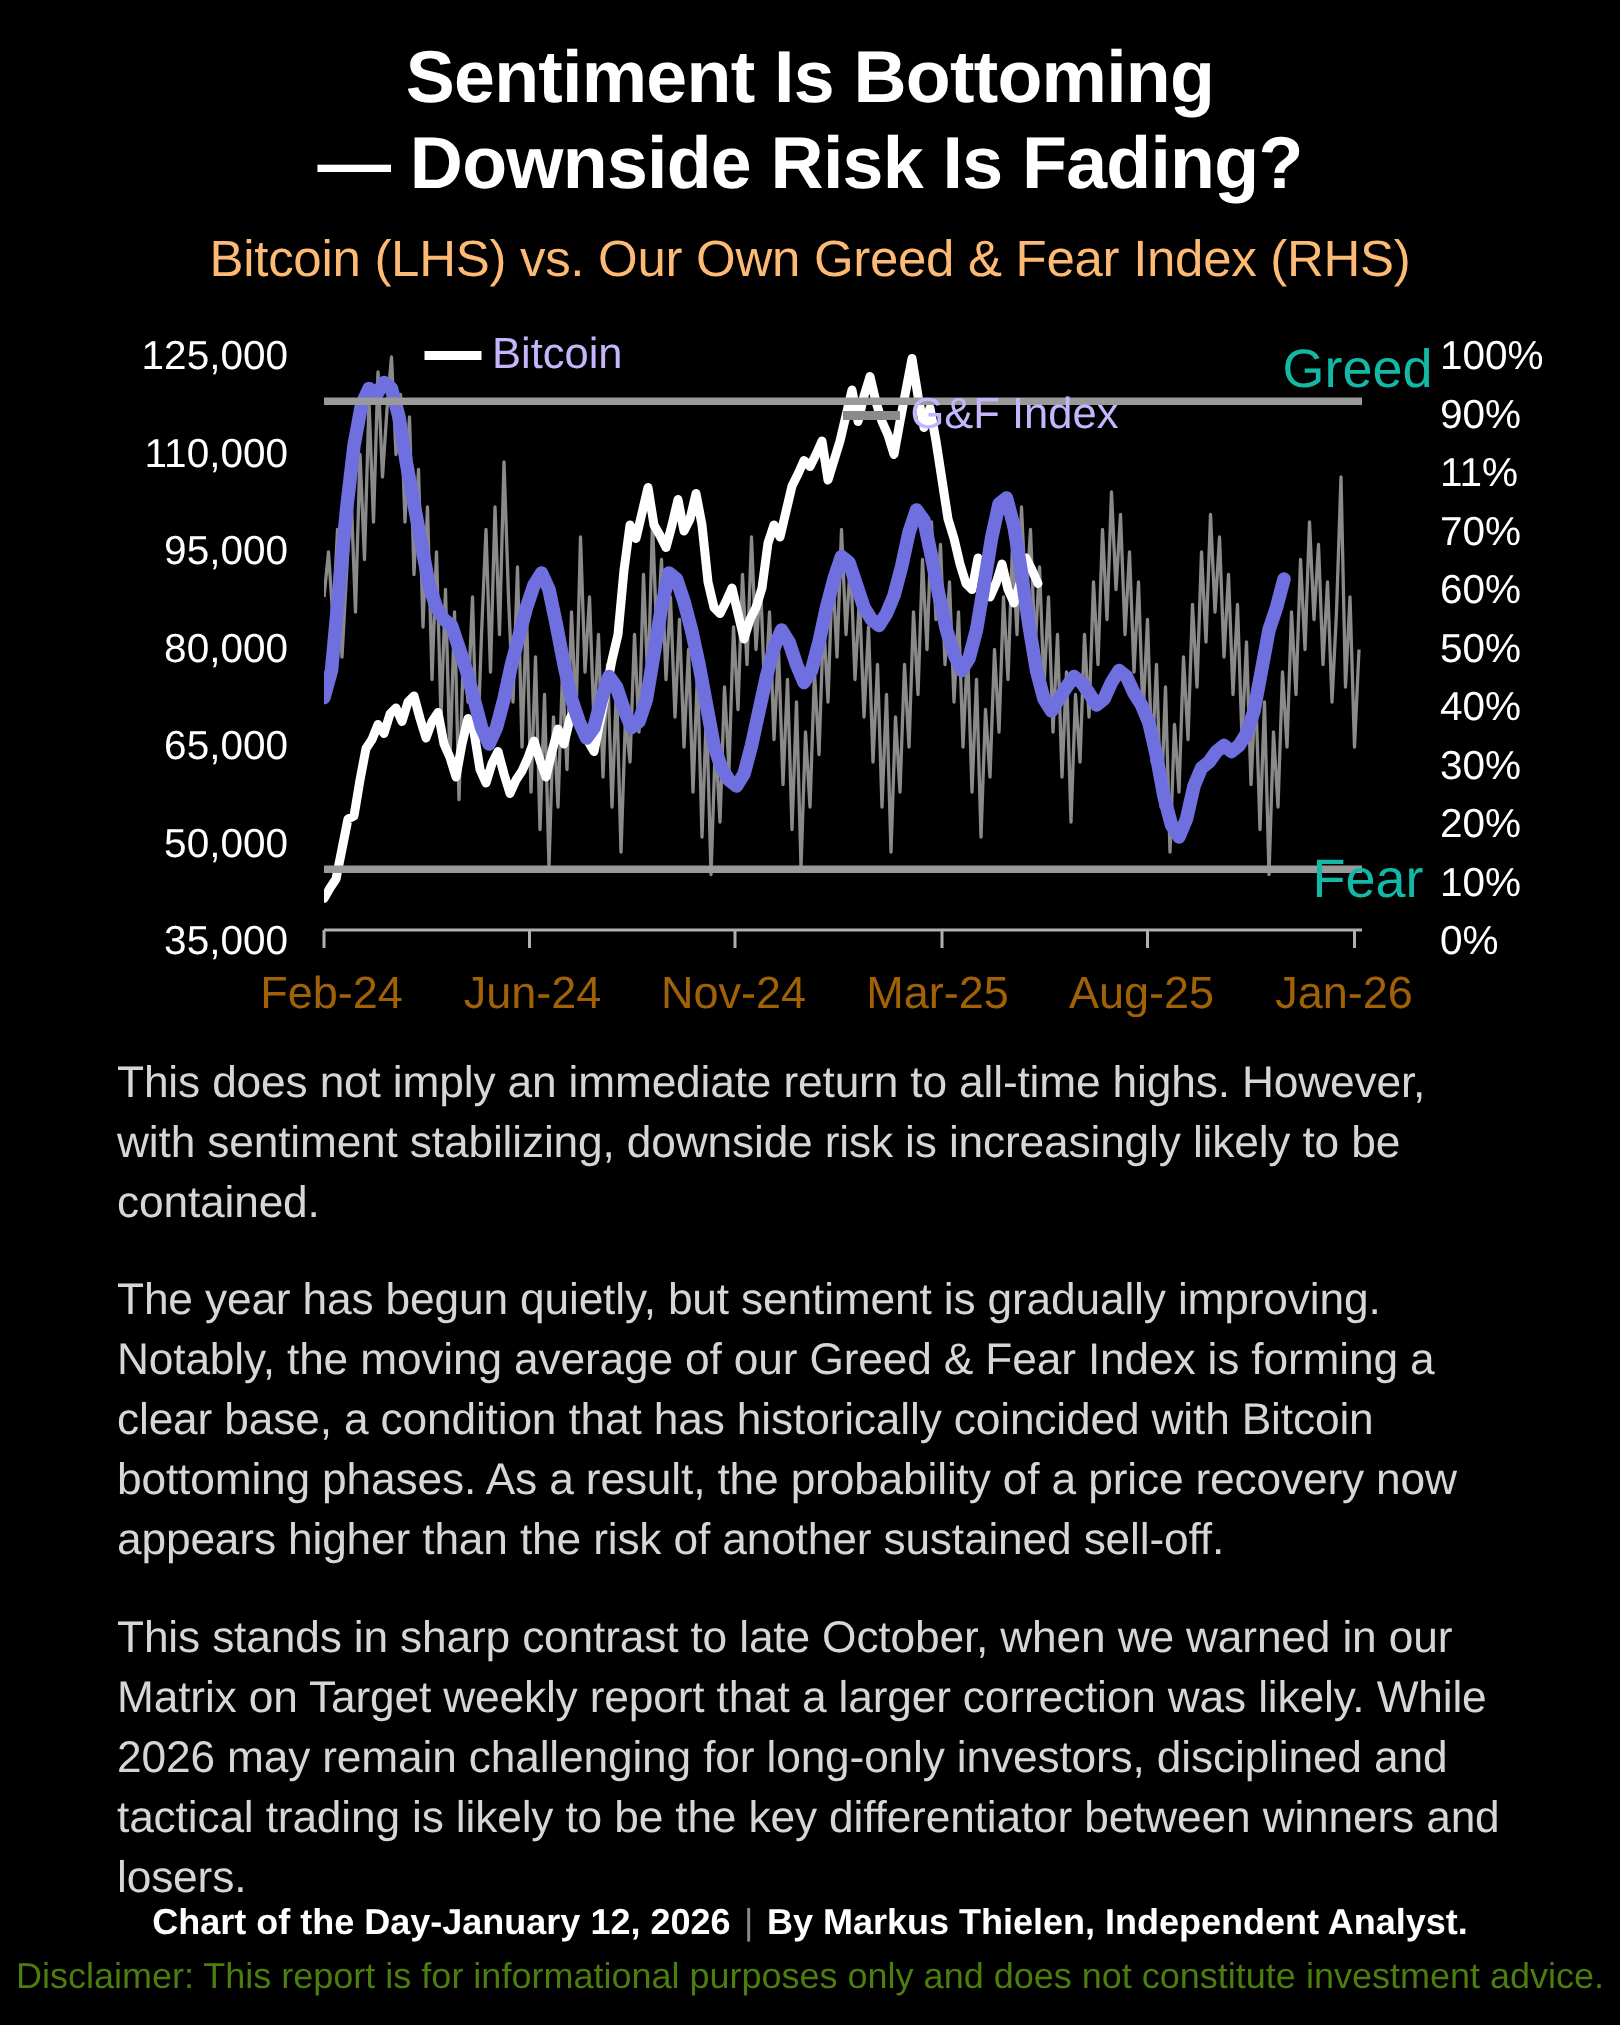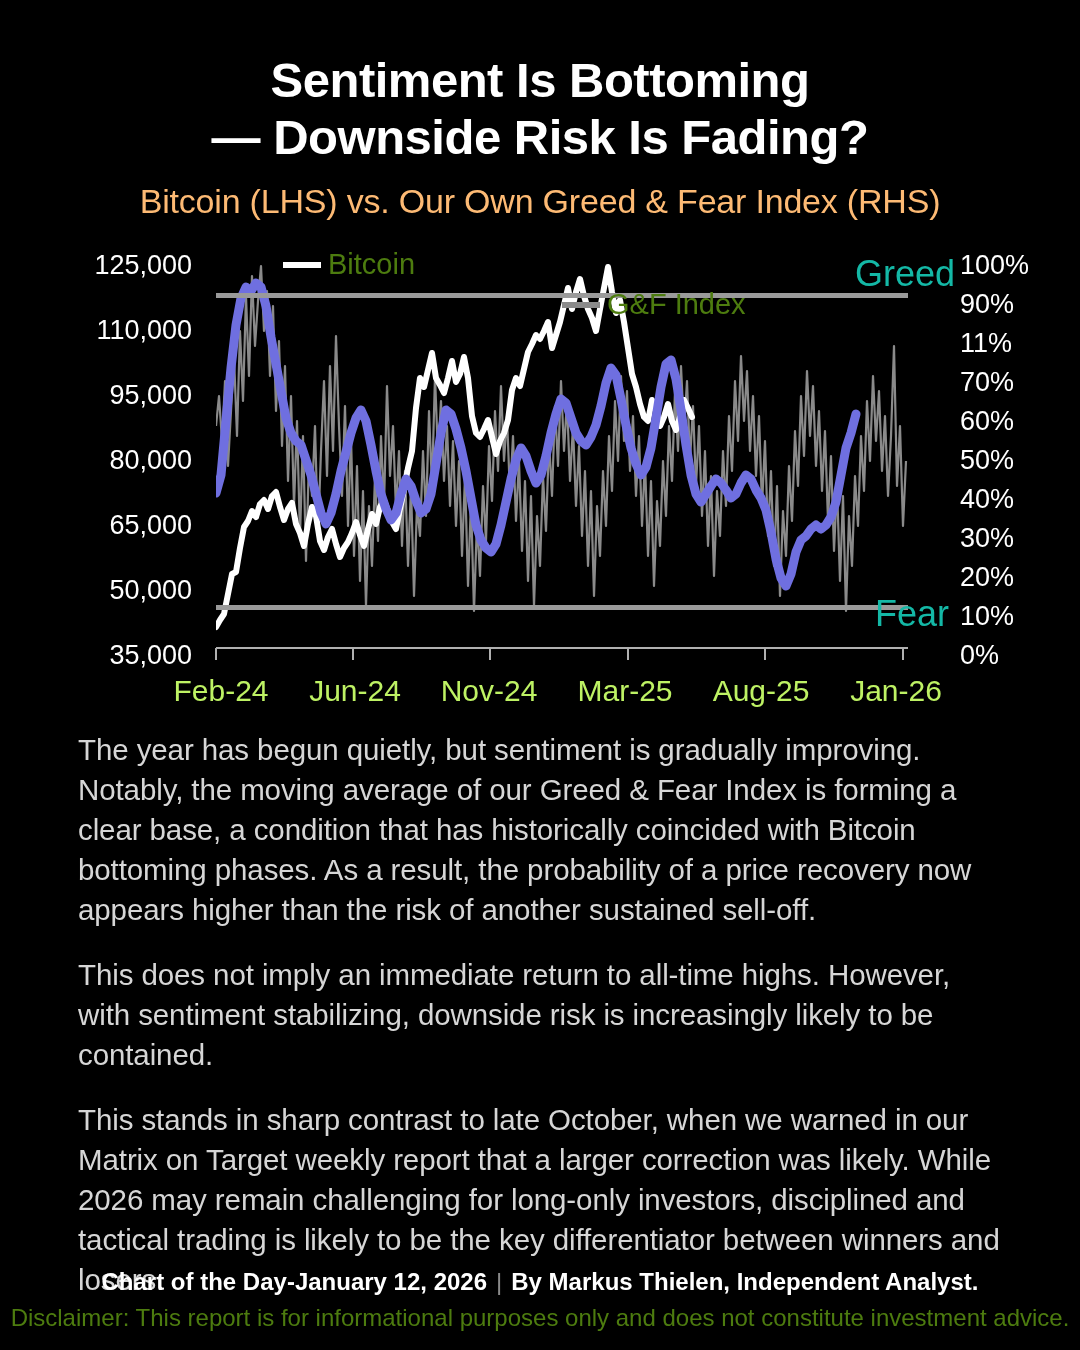--- a/index.html
+++ b/index.html
@@ -11,21 +11,21 @@
   }
   .card { position:relative; width:1080px; height:1350px; background:#000; }
 
   .title {
     text-align:center;
     color:#ffffff;
     font-weight:bold;
     font-size:49px;
     line-height:57px;
     letter-spacing:-0.5px;
-    padding-top:52px;
+    padding-top:24px;
   }
   .title .l2 { display:block; }
 
   .subtitle {
     text-align:center;
     color:#fdba74;
     font-size:34px;
     line-height:42px;
     padding-top:14px;
     letter-spacing:-0.2px;
@@ -40,31 +40,31 @@
     color:#fff;
     font-size:27px;
     line-height:27px;
     white-space:nowrap;
   }
   .ytick { text-align:right; width:130px; left:62px; }
   .y2tick { text-align:left; left:960px; }
 
   .xtick {
     position:absolute;
-    color:#bef264;
+    color:#a16207;
     font-size:30px;
     line-height:30px;
     text-align:center;
     width:160px;
     white-space:nowrap;
   }
 
   .legend-item {
     position:absolute;
-    color:#4d7c0f;
+    color:#c4b5fd;
     font-size:29px;
     line-height:29px;
     display:flex;
     align-items:center;
     gap:7px;
     white-space:nowrap;
   }
   .legend-swatch { display:block; width:38px; height:6px; }
 
   .zone-label {
@@ -234,22 +234,22 @@
 
     <div class="xtick" style="left:141px; top:440px;">Feb-24</div>
     <div class="xtick" style="left:275px; top:440px;">Jun-24</div>
     <div class="xtick" style="left:409px; top:440px;">Nov-24</div>
     <div class="xtick" style="left:545px; top:440px;">Mar-25</div>
     <div class="xtick" style="left:681px; top:440px;">Aug-25</div>
     <div class="xtick" style="left:816px; top:440px;">Jan-26</div>
   </div>
 
   <div class="body">
+    <p class="para">This does not imply an immediate return to all-time highs. However, with sentiment stabilizing, downside risk is increasingly likely to be contained.</p>
     <p class="para">The year has begun quietly, but sentiment is gradually improving. Notably, the moving average of our Greed &amp; Fear Index is forming a clear base, a condition that has historically coincided with Bitcoin bottoming phases. As a result, the probability of a price recovery now appears higher than the risk of another sustained sell-off.</p>
-    <p class="para">This does not imply an immediate return to all-time highs. However, with sentiment stabilizing, downside risk is increasingly likely to be contained.</p>
     <p class="para">This stands in sharp contrast to late October, when we warned in our Matrix on Target weekly report that a larger correction was likely. While 2026 may remain challenging for long-only investors, disciplined and tactical trading is likely to be the key differentiator between winners and losers.</p>
   </div>
 
   <div class="footer">
     <div class="credit">
       <span>Chart of the Day-January 12, 2026</span><span class="sep">|</span><span>By Markus Thielen, Independent Analyst.</span>
     </div>
     <div class="disclaimer">Disclaimer: This report is for informational purposes only and does not constitute investment advice.</div>
   </div>
 

